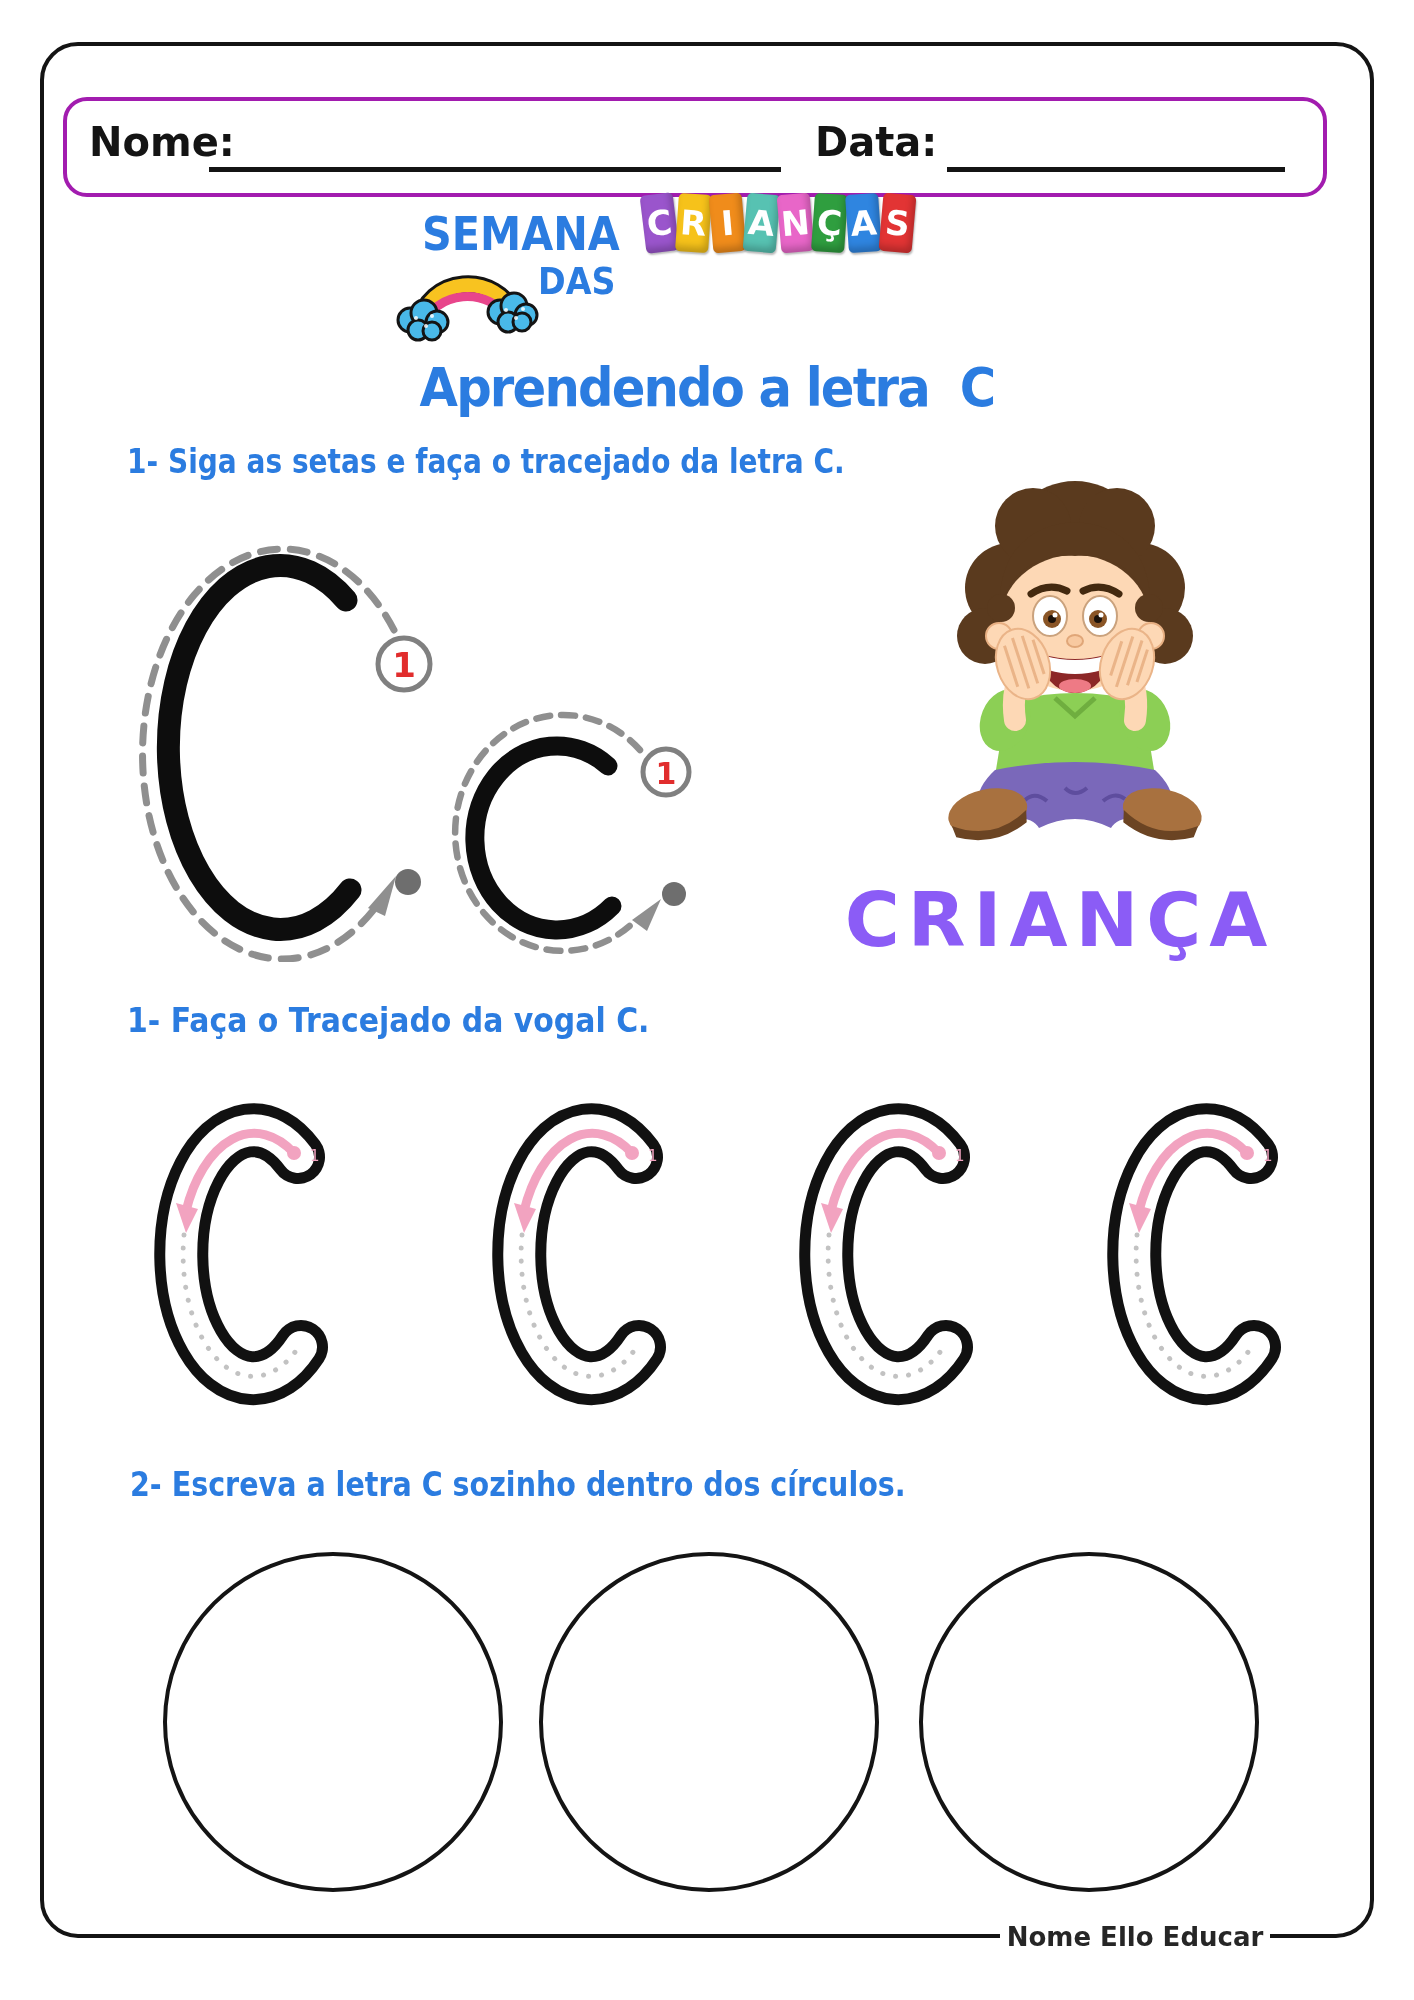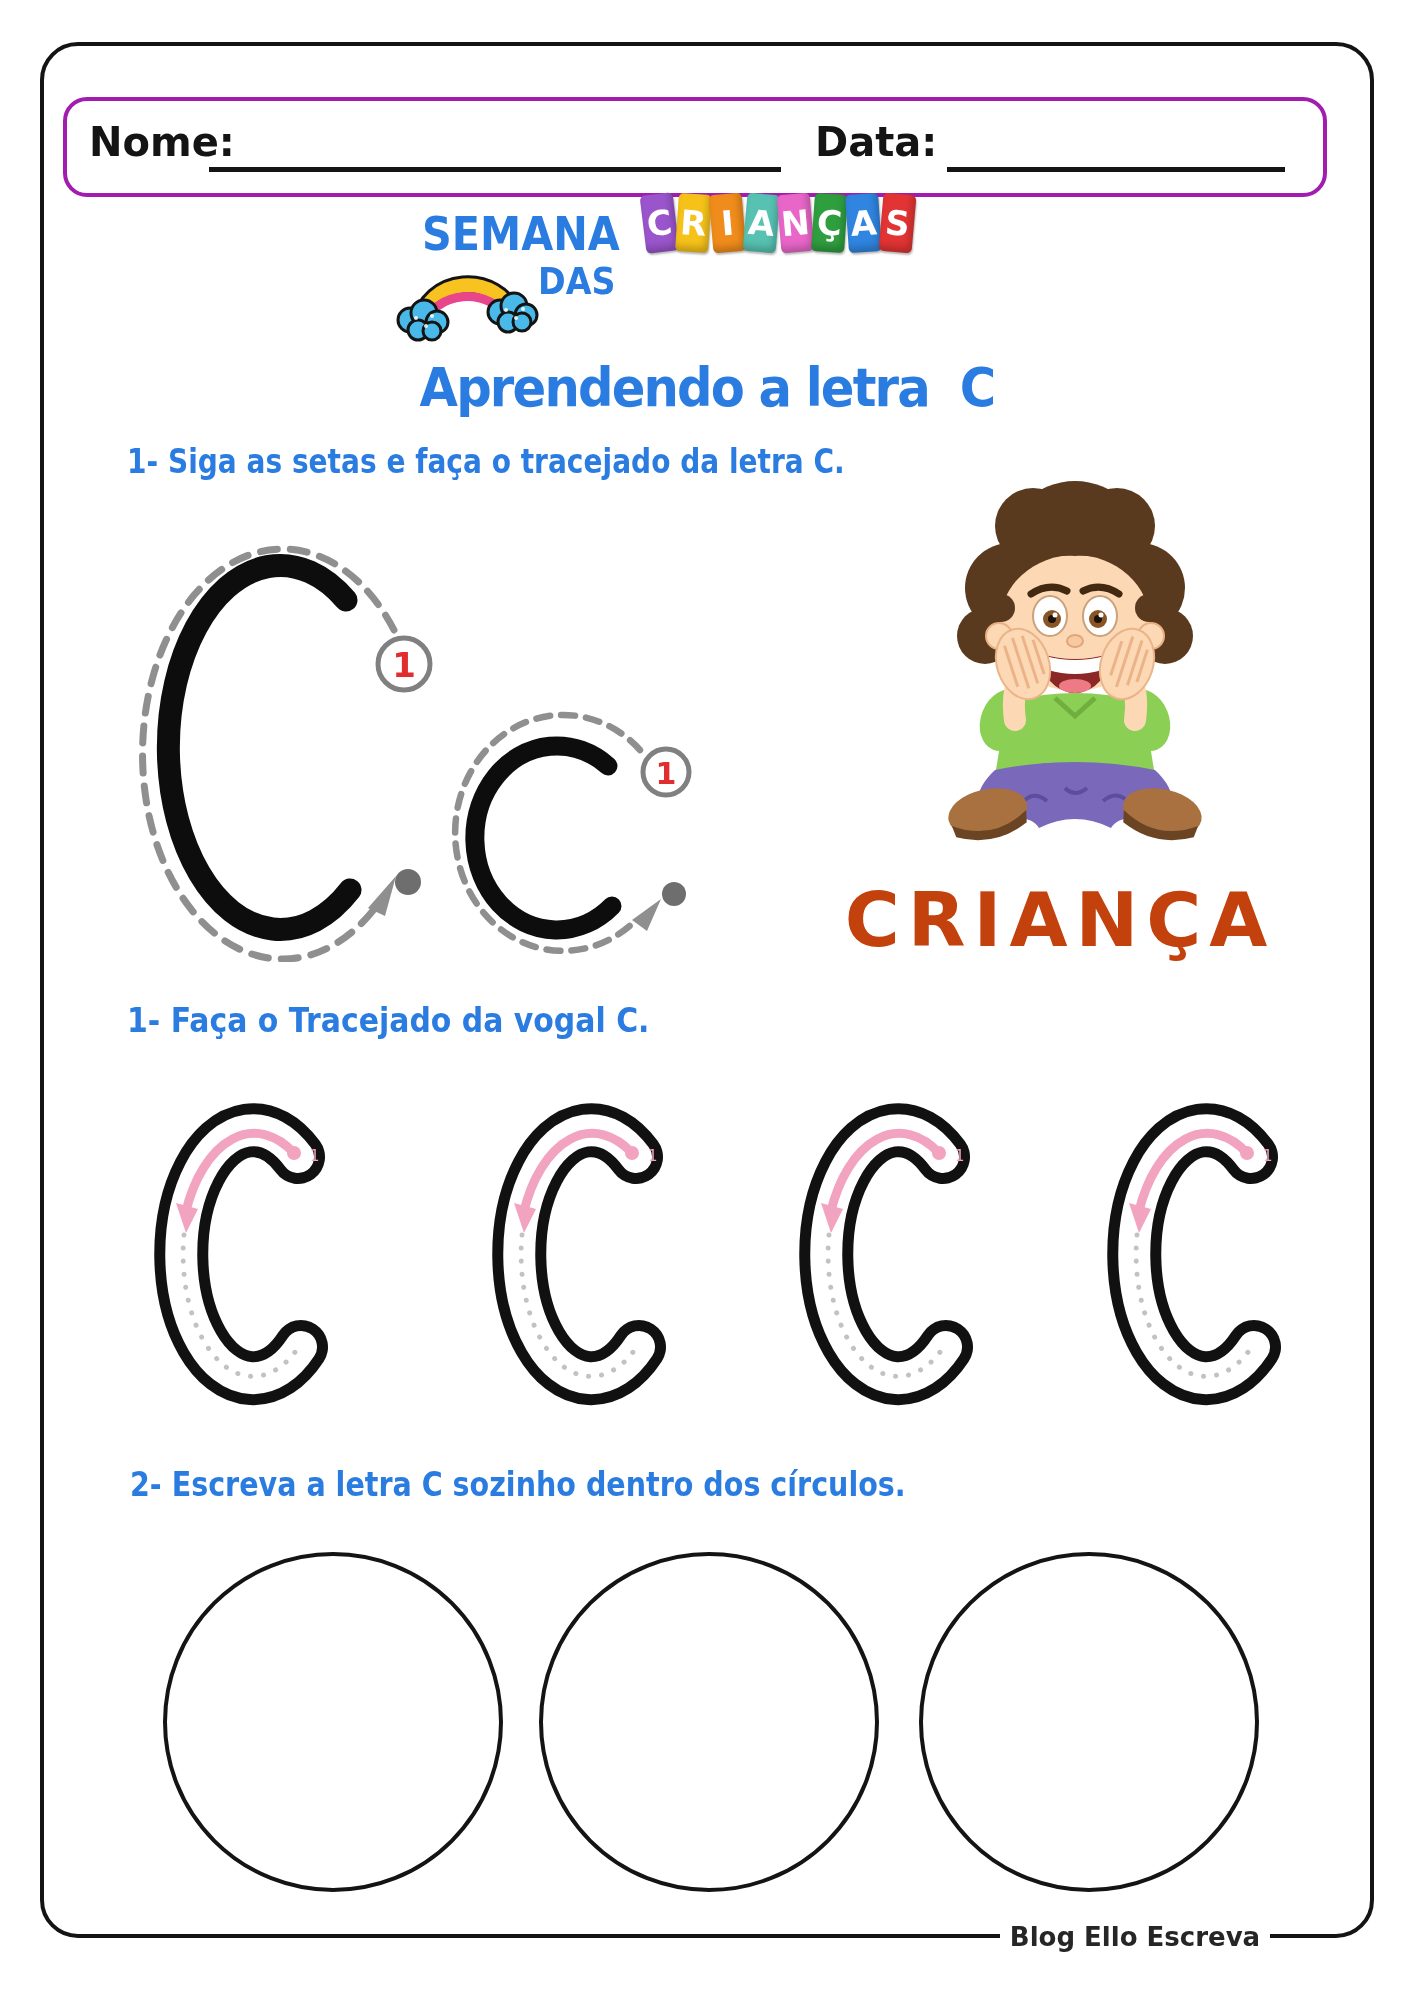--- a/index.html
+++ b/index.html
@@ -32,21 +32,21 @@
          transform:scaleX(.92);transform-origin:center top;}
   .instr{position:absolute;font-weight:bold;color:#2b7ce0;transform-origin:left top;}
   .instr1{left:127px;top:442px;font-size:33px;transform:scaleX(.85);}
   .instr2{left:127px;top:1000px;font-size:34px;transform:scaleX(.88);}
   .instr3{left:130px;top:1464px;font-size:34px;transform:scaleX(.84);}
 
   .trace-big{position:absolute;left:128px;top:512px;}
   .trace-small{position:absolute;left:436px;top:688px;}
   .boy{position:absolute;left:915px;top:458px;}
   .crianca{position:absolute;left:810px;top:876px;width:500px;text-align:center;
-           font-size:75px;font-weight:800;color:#c2410c;letter-spacing:8px;}
+           font-size:75px;font-weight:800;color:#8b5cf6;letter-spacing:8px;}
 
   .crow{position:absolute;top:1093px;}
   .c1{left:150px;} .c2{left:488px;} .c3{left:795px;} .c4{left:1103px;}
 
   .circle{position:absolute;width:332px;height:332px;border:4px solid #141414;
           border-radius:50%;background:#fff;top:1552px;}
   .circ1{left:163px;} .circ2{left:539px;} .circ3{left:919px;}
 
   .footer{position:absolute;left:1000px;top:1914px;width:270px;height:46px;line-height:46px;
           background:#fff;text-align:center;font-size:26px;font-weight:bold;color:#262626;z-index:5;}
@@ -225,14 +225,14 @@
     <polygon points="36,140 26,110 48,116" fill="#f2a3c0"></polygon>
     <circle cx="144" cy="60" r="7" fill="#f2a3c0"></circle>
     <text x="160" y="68" font-size="15" fill="#f2a3c0">1</text>
   </svg>
 
   <div class="instr instr3">2- Escreva a letra C sozinho dentro dos círculos.</div>
   <div class="circle circ1"></div>
   <div class="circle circ2"></div>
   <div class="circle circ3"></div>
 
-  <div class="footer">Blog Ello Escreva</div>
+  <div class="footer">Nome Ello Educar</div>
 </div>
 
 </body></html>

